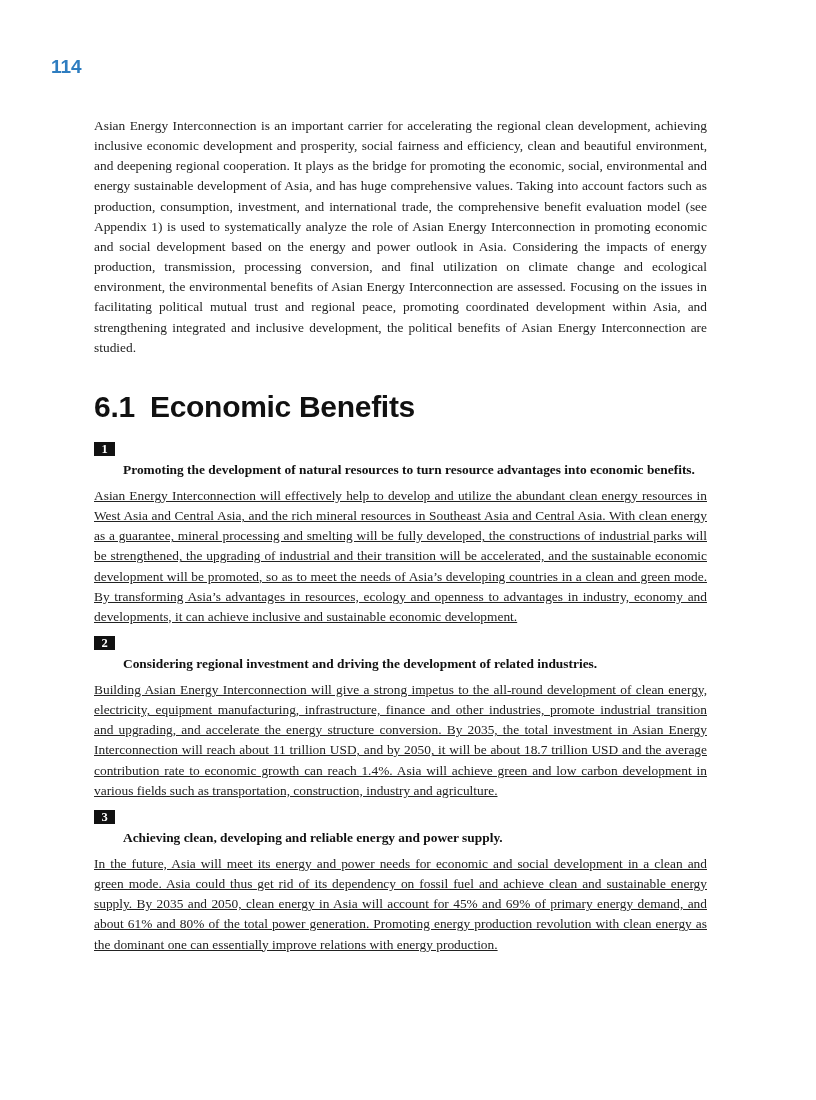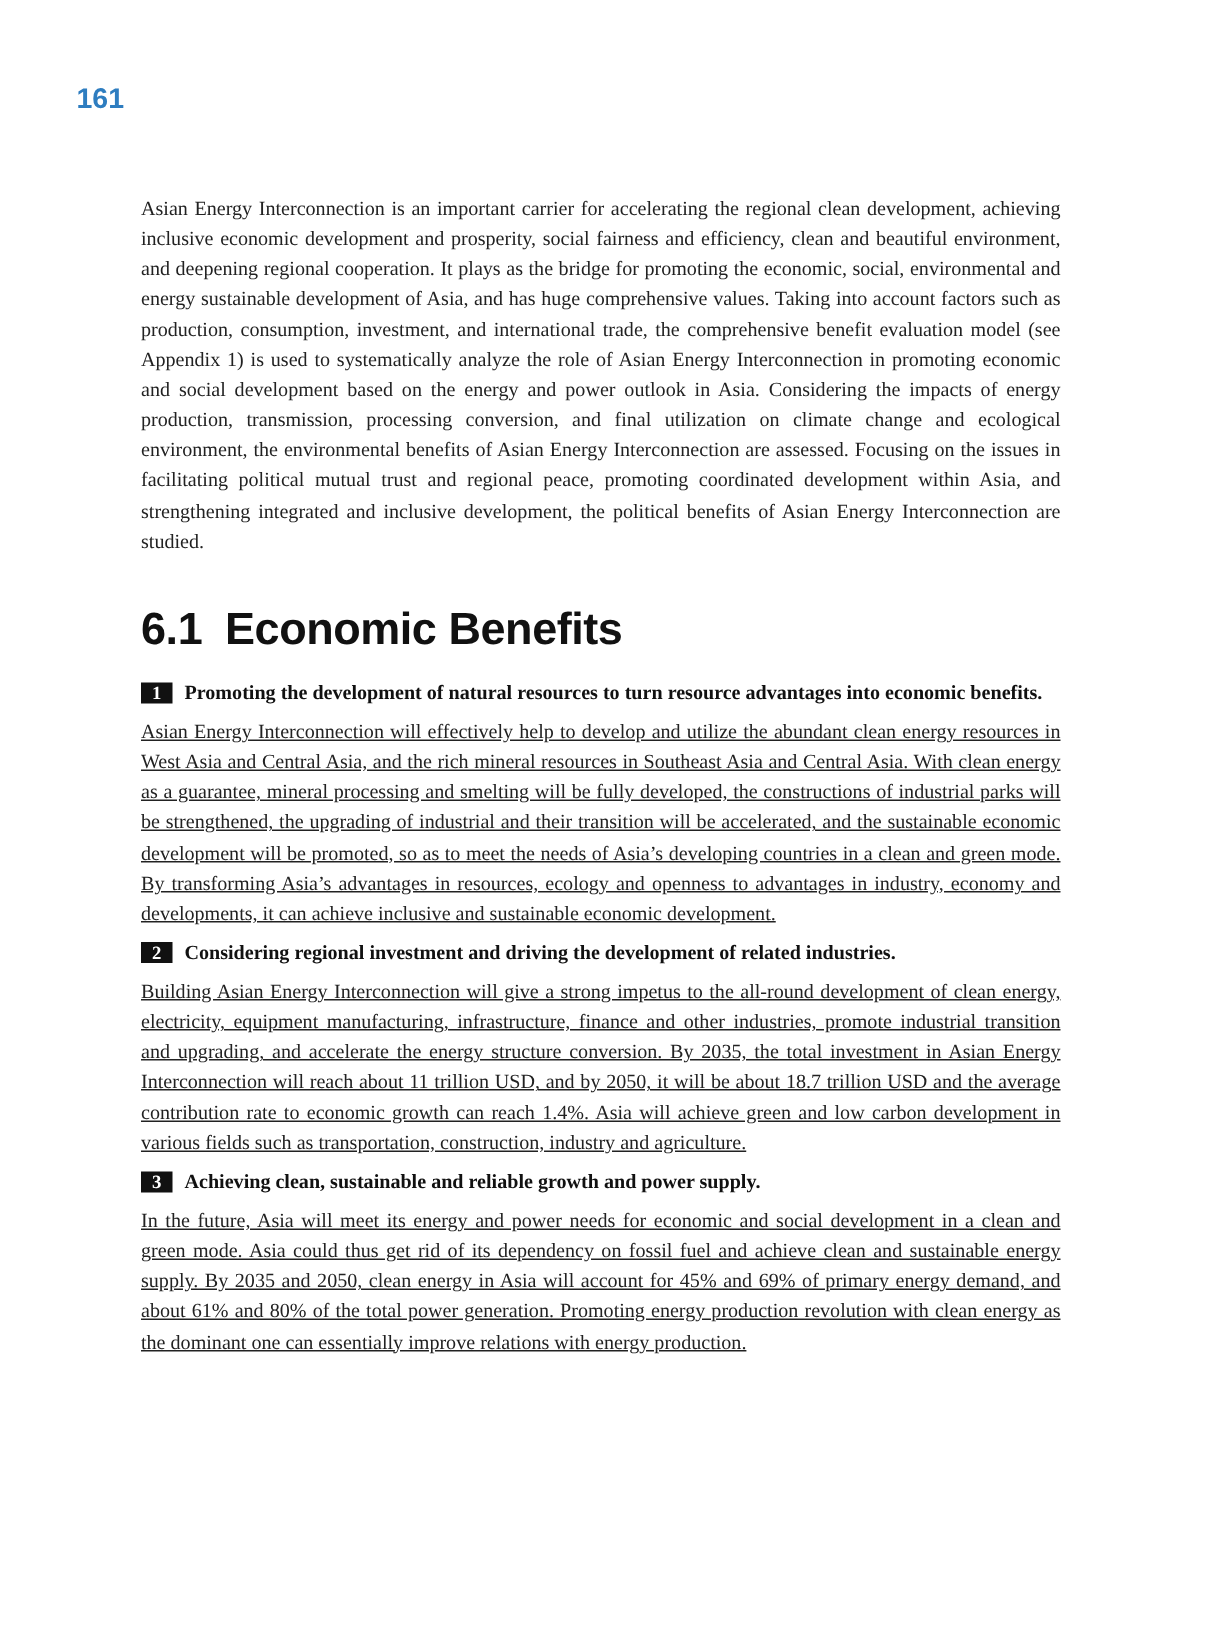--- a/index.html
+++ b/index.html
@@ -3,21 +3,21 @@
   <meta charset="utf-8">
   <style>
     html, body { margin: 0; padding: 0; background: #ffffff; }
     body { width: 816px; height: 1100px; position: relative; overflow: hidden; }
     .page-number {
       position: absolute; left: 51px; top: 56px;
       font-family: "Liberation Sans", sans-serif; font-weight: bold;
       font-size: 19px; color: #2e7dc0; letter-spacing: 0px;
     }
     .content {
-      position: absolute; left: 94px; top: 129px; width: 613px;
+      position: absolute; left: 94px; top: 116px; width: 613px;
       font-family: "Liberation Serif", serif; font-size: 13.4px;
       line-height: 20.15px; color: #222222;
     }
     .content p { margin: 0; text-align: justify; }
     .section-title {
       font-family: "Liberation Sans", sans-serif; font-weight: bold;
       font-size: 30px; color: #111111; margin: 35px 0 0 0; line-height: 28px;
       letter-spacing: -0.3px;
     }
     .section-title .num { display: inline-block; width: 56px; }
@@ -26,27 +26,27 @@
       font-family: "Liberation Serif", serif; font-weight: bold;
       font-size: 13.4px; line-height: 20px; color: #111111;
     }
     .subhead.tight { margin-top: 6px; }
     .badge {
       display: inline-block; background: #111111; color: #ffffff;
       font-family: "Liberation Serif", serif; font-weight: bold;
       font-size: 12.5px; line-height: 14px; width: 21px; height: 14px;
       text-align: center; margin-top: 3px; margin-right: 8px; flex: 0 0 auto;
     }
-    .subhead-text { flex: 1 1 auto; text-align: justify; }
+    .subhead-text { flex: 1 1 auto; text-align: justify; margin-top: 21px; }
     .para-after { margin-top: 6px !important; text-decoration: underline; }
   </style>
 </head>
 <body>
 
-<div class="page-number">161</div>
+<div class="page-number">114</div>
 
 <div class="content">
   <p>Asian Energy Interconnection is an important carrier for accelerating the regional clean development, achieving inclusive economic development and prosperity, social fairness and efficiency, clean and beautiful environment, and deepening regional cooperation. It plays as the bridge for promoting the economic, social, environmental and energy sustainable development of Asia, and has huge comprehensive values. Taking into account factors such as production, consumption, investment, and international trade, the comprehensive benefit evaluation model (see Appendix 1) is used to systematically analyze the role of Asian Energy Interconnection in promoting economic and social development based on the energy and power outlook in Asia. Considering the impacts of energy production, transmission, processing conversion, and final utilization on climate change and ecological environment, the environmental benefits of Asian Energy Interconnection are assessed. Focusing on the issues in facilitating political mutual trust and regional peace, promoting coordinated development within Asia, and strengthening integrated and inclusive development, the political benefits of Asian Energy Interconnection are studied.</p>
 
   <div class="section-title">
     <span class="num">6.1</span><span>Economic Benefits</span>
   </div>
 
   <div class="subhead">
     <span class="badge">1</span>
@@ -55,16 +55,16 @@
   <p class="para-after">Asian Energy Interconnection will effectively help to develop and utilize the abundant clean energy resources in West Asia and Central Asia, and the rich mineral resources in Southeast Asia and Central Asia. With clean energy as a guarantee, mineral processing and smelting will be fully developed, the constructions of industrial parks will be strengthened, the upgrading of industrial and their transition will be accelerated, and the sustainable economic development will be promoted, so as to meet the needs of Asia’s developing countries in a clean and green mode. By transforming Asia’s advantages in resources, ecology and openness to advantages in industry, economy and developments, it can achieve inclusive and sustainable economic development.</p>
 
   <div class="subhead tight">
     <span class="badge">2</span>
     <span class="subhead-text">Considering regional investment and driving the development of related industries.</span>
   </div>
   <p class="para-after">Building Asian Energy Interconnection will give a strong impetus to the all-round development of clean energy, electricity, equipment manufacturing, infrastructure, finance and other industries, promote industrial transition and upgrading, and accelerate the energy structure conversion. By 2035, the total investment in Asian Energy Interconnection will reach about 11 trillion USD, and by 2050, it will be about 18.7 trillion USD and the average contribution rate to economic growth can reach 1.4%. Asia will achieve green and low carbon development in various fields such as transportation, construction, industry and agriculture.</p>
 
   <div class="subhead tight">
     <span class="badge">3</span>
-    <span class="subhead-text">Achieving clean, sustainable and reliable growth and power supply.</span>
+    <span class="subhead-text">Achieving clean, developing and reliable energy and power supply.</span>
   </div>
   <p class="para-after">In the future, Asia will meet its energy and power needs for economic and social development in a clean and green mode. Asia could thus get rid of its dependency on fossil fuel and achieve clean and sustainable energy supply. By 2035 and 2050, clean energy in Asia will account for 45% and 69% of primary energy demand, and about 61% and 80% of the total power generation. Promoting energy production revolution with clean energy as the dominant one can essentially improve relations with energy production.</p>
 </div>
 
 </body></html>

